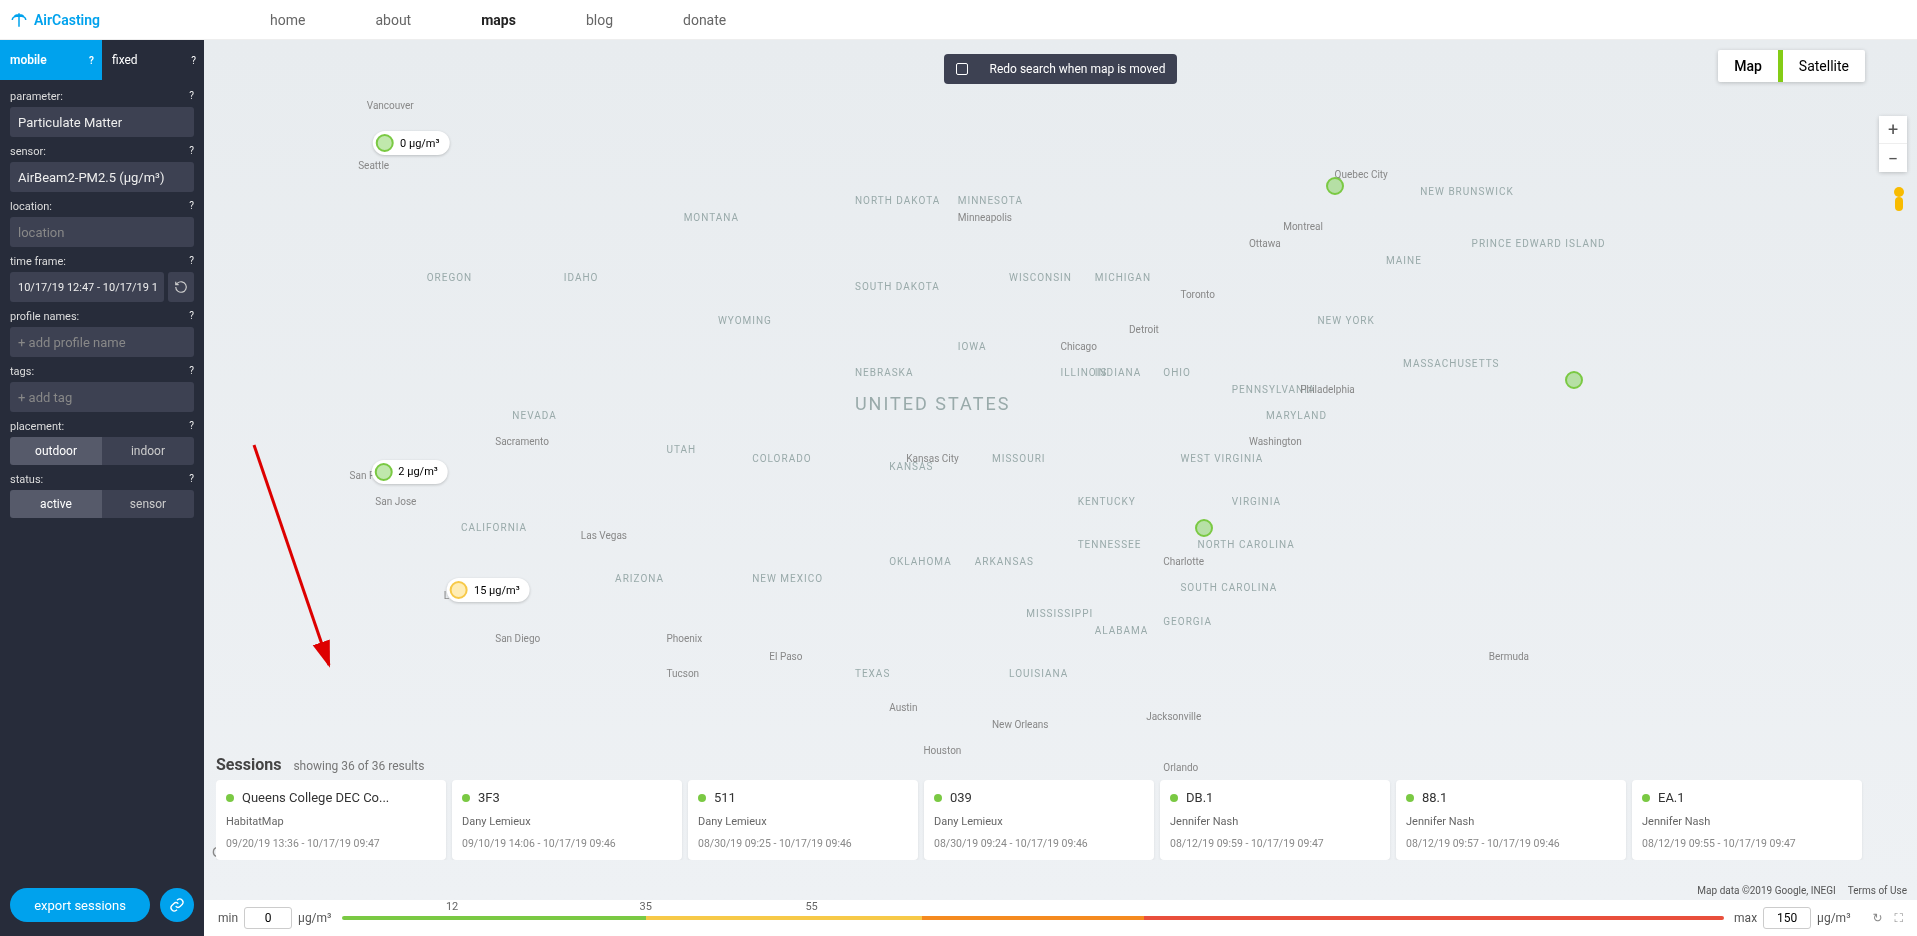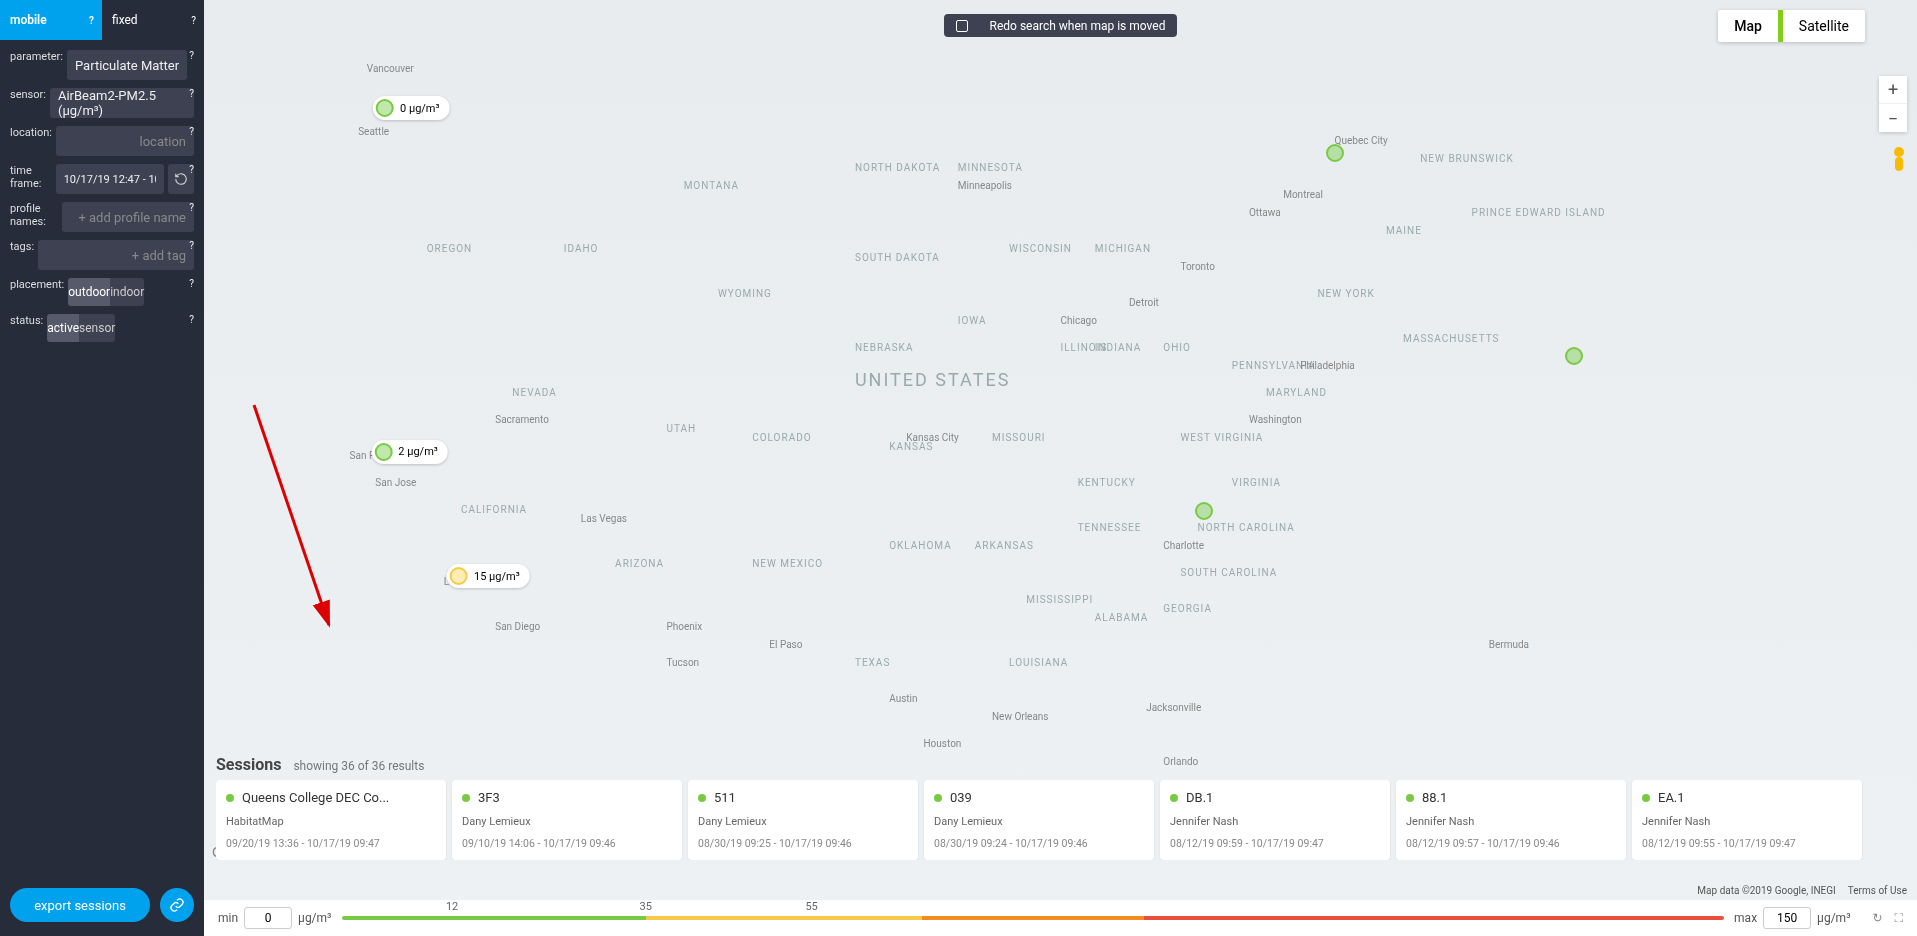--- a/index.html
+++ b/index.html
@@ -19,47 +19,47 @@
 
 
 .sidebar { width: 204px; background: #272c3a; color: #eee; display: flex; flex-direction: column; font-size: 12px; }
 .tabs { display: flex; }
 .tab { flex: 1; height: 40px; display: flex; align-items: center; padding: 0 10px; position: relative; cursor: pointer; }
 .tab.mobile { background: #00a2ed; color: #fff; font-weight: 600; }
 .tab.fixed { background: #272c3a; color: #fff; }
 .tab .qmark { position: absolute; right: 8px; top: 50%; transform: translateY(-50%); font-size: 10px; border-radius: 50%; }
 
 .filters { padding: 10px; display: flex; flex-direction: column; gap: 8px; }
-.group { display: flex; gap: 4px; position: relative; }
+.group { display: flex; flex-direction: column; gap: 4px; position: relative; }
 .group label { font-size: 11px; color: #ddd; }
 .group .qmark { position: absolute; right: 0; top: 0; font-size: 10px; }
 .input { background: #3d4152; border: none; border-radius: 3px; height: 30px; padding: 0 8px; color: #eee; font-size: 13px; display: flex; align-items: center; }
 .input::placeholder { color: #888; }
-input.input { width: 100%; text-align: right; }
+input.input { width: 100%; }
 .timeframe-row { display: flex; gap: 4px; align-items: center; }
 .timeframe-row input { flex: 1; font-size: 11px; }
 .reset-time { width: 26px; height: 30px; background: #3d4152; border-radius: 3px; display: flex; align-items: center; justify-content: center; cursor: pointer; }
 
 .toggle-row { display: flex; }
 .toggle { flex: 1; height: 28px; display: flex; align-items: center; justify-content: center; font-size: 12px; color: #ccc; cursor: pointer; border-radius: 3px; }
 .toggle.inactive { background: #3d4152; }
 .toggle.active { background: #565a6a; color: #fff; }
 .toggle-row .toggle:first-child { border-top-right-radius: 0; border-bottom-right-radius: 0; }
 .toggle-row .toggle:last-child { border-top-left-radius: 0; border-bottom-left-radius: 0; }
 
 .sidebar-footer { margin-top: auto; padding: 14px 10px; display: flex; gap: 10px; align-items: center; }
 .export-btn { flex: 1; height: 34px; background: #00a2ed; color: #fff; border: none; border-radius: 17px; font-size: 13px; cursor: pointer; }
 .link-btn { width: 34px; height: 34px; border-radius: 50%; background: #00a2ed; display: flex; align-items: center; justify-content: center; cursor: pointer; }
 
 
 .main { flex: 1; position: relative; background: #eceff1; display: flex; flex-direction: column; }
 .map-area { flex: 1; position: relative; overflow: hidden; background: linear-gradient(180deg,#e8ecef 0%,#eef1f4 100%); }
 
 .top-controls { position: absolute; top: 14px; left: 0; right: 0; display: flex; justify-content: center; pointer-events: none; }
-.redo-chip { pointer-events: all; background: #3d4152; color: #fff; height: 23px; border-radius: 4px; display: flex; align-items: center; padding: 0 12px; font-size: 12px; gap: 22px; }
+.redo-chip { pointer-events: all; background: #3d4152; color: #fff; height: 30px; border-radius: 4px; display: flex; align-items: center; padding: 0 12px; font-size: 12px; gap: 22px; }
 .redo-chip .cb { width: 12px; height: 12px; border: 1.5px solid #fff; border-radius: 2px; }
 
 .maptype { position: absolute; top: 10px; right: 52px; background: #fff; border-radius: 2px; box-shadow: 0 1px 4px rgba(0,0,0,.2); display: flex; font-size: 14px; overflow: hidden; }
 .maptype > div { padding: 8px 16px; cursor: pointer; }
 .maptype .sel { font-weight: 500; border-right: 5px solid #84cc16; }
 
 .zoom-col { position: absolute; top: 76px; right: 10px; width: 28px; background: #fff; border-radius: 2px; box-shadow: 0 1px 4px rgba(0,0,0,.2); display: flex; flex-direction: column; }
 .zoom-col button { height: 28px; border: none; background: #fff; font-size: 18px; color: #555; cursor: pointer; }
 .zoom-col button:first-child { border-bottom: 1px solid #eee; }
 
@@ -101,20 +101,35 @@
 .grad-tick { position:absolute; top:-16px; font-size:11px; color:#666; transform:translateX(-50%); }
 .end-icons { display:flex; gap:12px; margin-left:12px; }
 .end-icons span { cursor:pointer; color:#888; }
 
 .google-logo { position:absolute; left:8px; bottom:40px; font-size:14px; color:#888; font-family: Arial; }
 </style>
 </head>
 <body>
 
 <div class="app">
+  <div class="header">
+    <div class="logo">
+      <svg class="logo-icon" viewBox="0 0 24 24">
+          <path fill="none" stroke="#00a2ed" stroke-width="2" d="M12 3v18M6 8c0-4 12-4 12 0M3 12c0-7 18-7 18 0"></path>
+        </svg>
+      <span>AirCasting</span>
+    </div>
+    <div class="nav">
+      <a>home</a>
+      <a>about</a>
+      <a class="active">maps</a>
+      <a>blog</a>
+      <a>donate</a>
+    </div>
+  </div>
 
   <div class="body-row">
     <div class="sidebar">
       <div class="tabs">
         <div class="tab mobile">
           <span>mobile</span>
           <span class="qmark">?</span>
         </div>
         <div class="tab fixed">
           <span>fixed</span>

